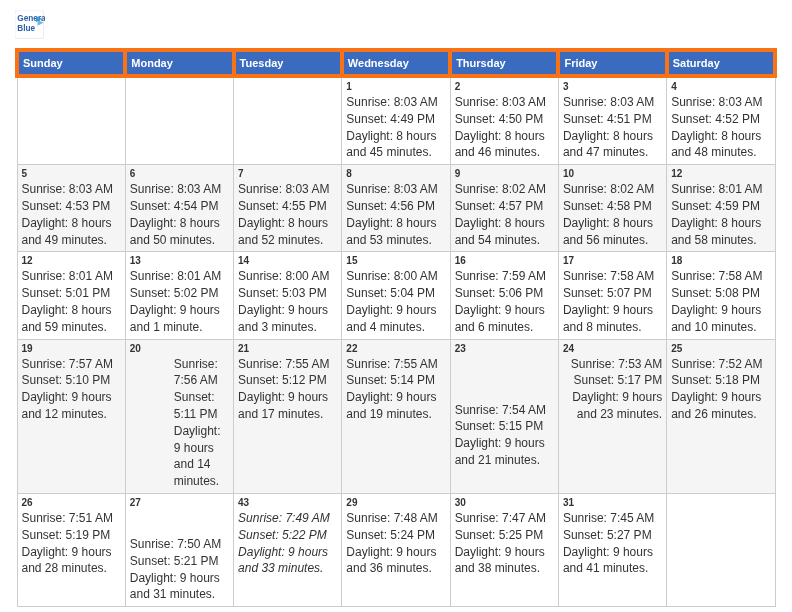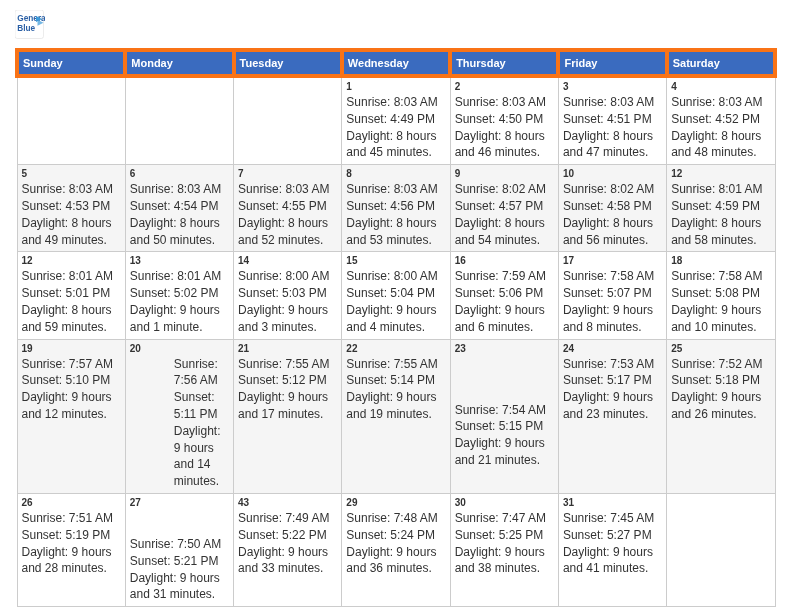--- a/index.html
+++ b/index.html
@@ -285,21 +285,21 @@
           </td>
           <td>
             <span class="day-number">23</span>
             <div class="day-info" style="white-space: pre-line; margin-top: 48px;">Sunrise: 7:54 AM
 Sunset: 5:15 PM
 Daylight: 9 hours
 and 21 minutes.</div>
           </td>
           <td>
             <span class="day-number">24</span>
-            <div class="day-info" style="white-space: pre-line;">Sunrise: 7:53 AM
+            <div class="day-info" style="white-space: pre-line; text-align: right;">Sunrise: 7:53 AM
 Sunset: 5:17 PM
 Daylight: 9 hours
 and 23 minutes.</div>
           </td>
           <td>
             <span class="day-number">25</span>
             <div class="day-info" style="white-space: pre-line;">Sunrise: 7:52 AM
 Sunset: 5:18 PM
 Daylight: 9 hours
 and 26 minutes.</div>
@@ -315,21 +315,21 @@
           </td>
           <td>
             <span class="day-number">27</span>
             <div class="day-info" style="white-space: pre-line; margin-top: 28px;">Sunrise: 7:50 AM
 Sunset: 5:21 PM
 Daylight: 9 hours
 and 31 minutes.</div>
           </td>
           <td>
             <span class="day-number">43</span>
-            <div class="day-info" style="white-space: pre-line;">Sunrise: 7:49 AM
+            <div class="day-info" style="white-space: pre-line; font-style: italic;">Sunrise: 7:49 AM
 Sunset: 5:22 PM
 Daylight: 9 hours
 and 33 minutes.</div>
           </td>
           <td>
             <span class="day-number">29</span>
             <div class="day-info" style="white-space: pre-line;">Sunrise: 7:48 AM
 Sunset: 5:24 PM
 Daylight: 9 hours
 and 36 minutes.</div>

